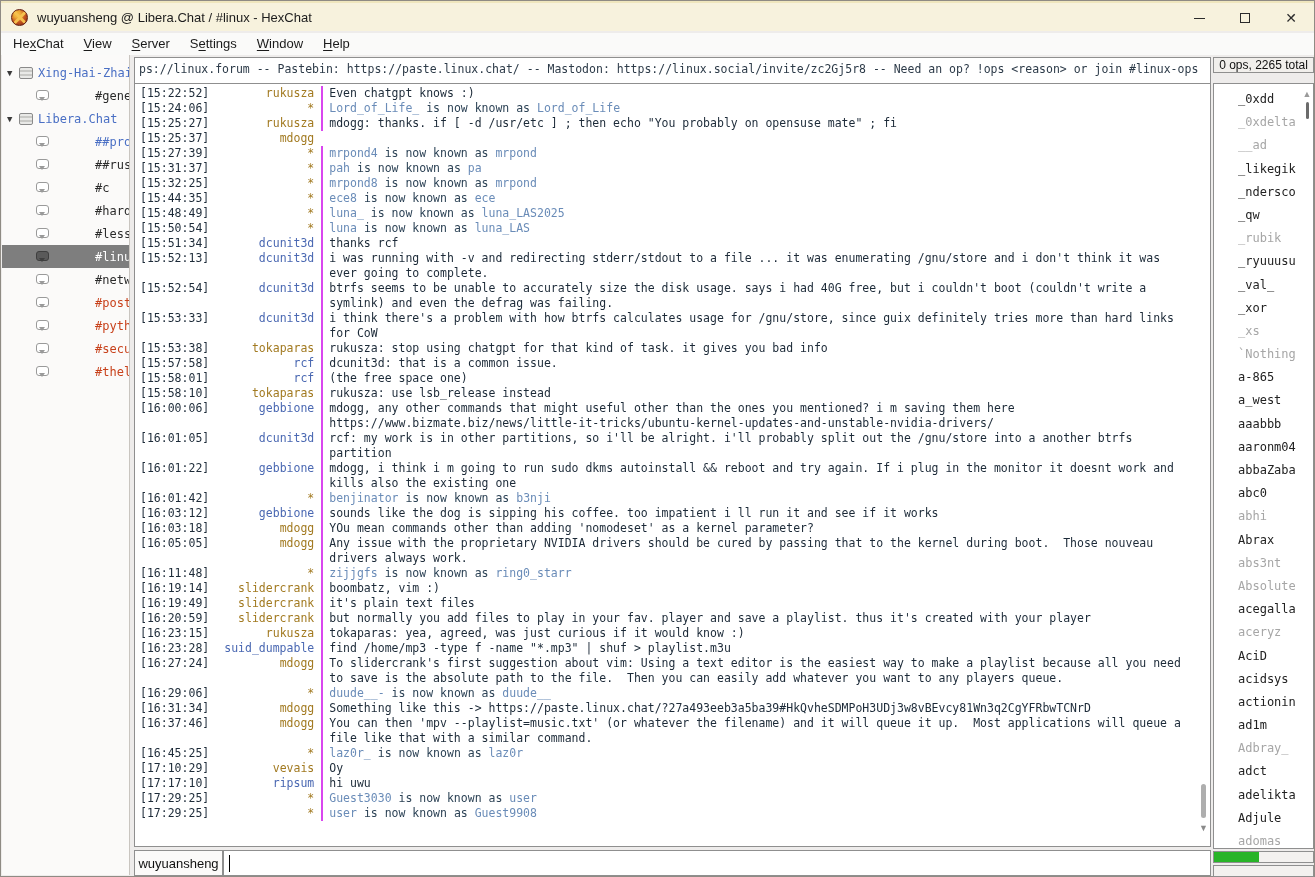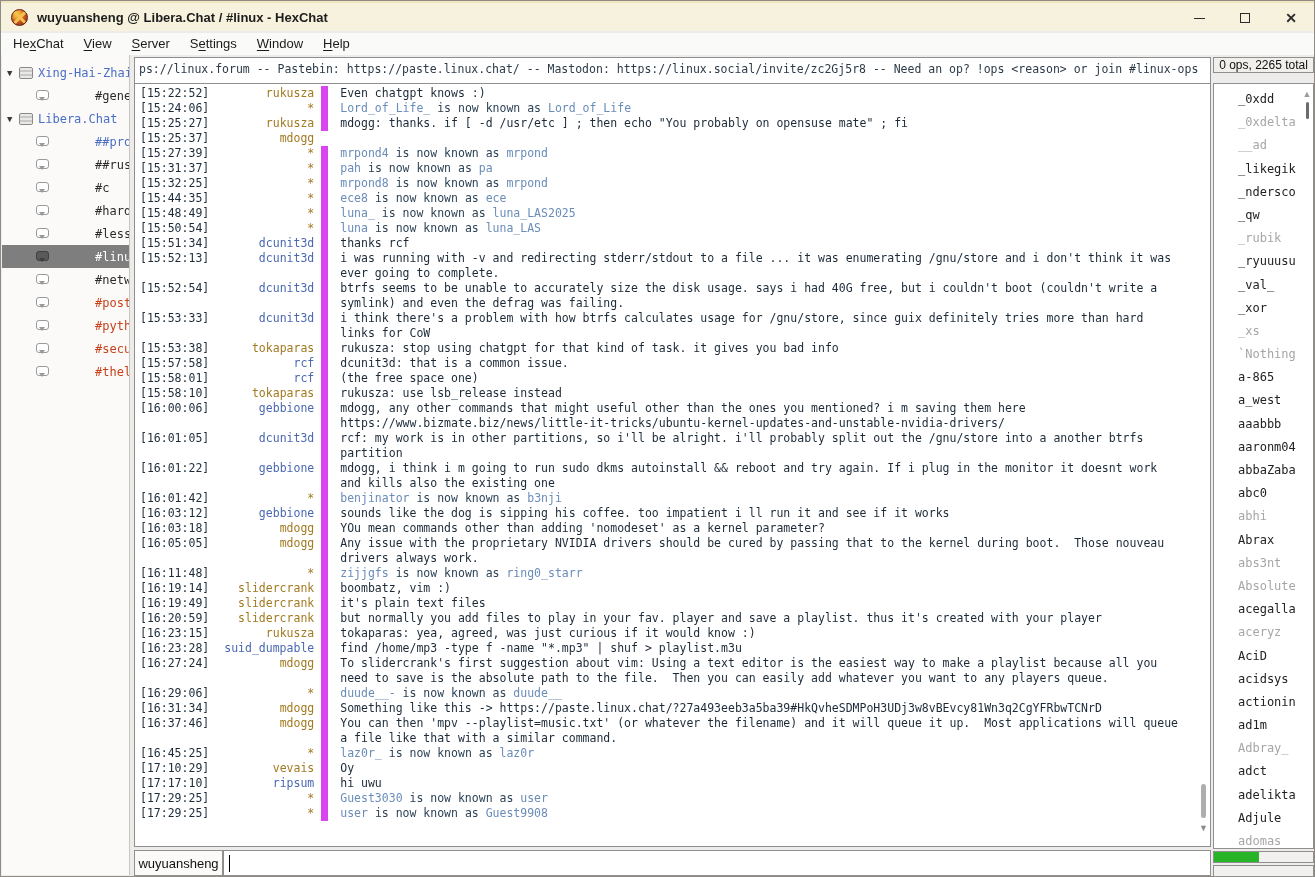--- a/index.html
+++ b/index.html
@@ -2,21 +2,21 @@
 <html style="--titlebar: #f7f2dd; --nick_gold: #a27a21; --nick_blue: #4a68b2; --event_nick: #6a8cb8; --event_text: #2d4356; --text: #1c2a38; --tree_blue: #4a6fc4; --tree_red: #c8421c; --away_gray: #a6a6a6; --lag_green: #28b428;"><head>
 <meta charset="utf-8">
 <style>
   * { margin:0; padding:0; box-sizing:border-box; }
   html,body { width:1315px; height:877px; overflow:hidden;
     font-family:"Liberation Sans", sans-serif; background:#eeeceb; }
   .window { position:absolute; inset:0; border:1px solid #8f8b84; background:#eeeceb; }
 
   
   .titlebar { position:absolute; left:0; top:0; width:100%; height:30px;
-    background:#f7f2dd; border-top:2px solid #efe6bd; display:flex; align-items:center;font-weight:bold; }
+    background:#f7f2dd; border-top:2px solid #efe6bd; display:flex; align-items:center; }
   .logo { width:17px; height:17px; margin-left:10px; border-radius:50%;
     background:radial-gradient(circle at 35% 30%, #f0b23c 0 20%, #c4541f 55%, #7e2413 100%);
     border:1px solid #5f1a10; position:relative; overflow:hidden; }
   .logo:before, .logo:after { content:""; position:absolute; left:-2px; top:6px; width:20px; height:3px;
     background:#f5c14f; transform:rotate(45deg); }
   .logo:after { transform:rotate(-45deg); }
   .title-text { margin-left:9px; font-size:13px; color:#1c1c1c; }
   .win-controls { position:absolute; right:0; top:0; height:30px; display:flex; }
   .win-btn { width:46px; height:30px; display:flex; align-items:center; justify-content:center;
     color:#2b2b2b; font-size:14px; }
@@ -60,21 +60,21 @@
   .tree-row.selected .bubble { background:#5a5a5a; border-color:#3f3f3f; }
   .tree-row.selected .bubble:after { border-top-color:#3f3f3f; }
 
   
   .chat { position:absolute; left:133px; top:82px; width:1077px; height:764px; background:#fff;
     border:1px solid #8f8f8f; overflow:hidden; padding-top:2px;
     font-family:"DejaVu Sans Mono", monospace; font-size:11.5px; line-height:15px; color:var(--text); }
   .msg-row { display:flex; align-items:flex-start; }
   .ts { flex:0 0 72px; padding-left:5px; white-space:nowrap; }
   .nick { flex:0 0 112px; text-align:right; padding-right:7px; white-space:nowrap; overflow:hidden; }
-  .body { flex:1; border-left:7px solid #d946ef; padding-left:12px; padding-right:26px;
+  .body { flex:1; border-left:2px solid #d946ef; padding-left:6px; padding-right:26px;
     white-space:pre-wrap; overflow-wrap:break-word; }
   .nick-gold { color:var(--nick_gold); }
   .nick-blue { color:var(--nick_blue); }
   .pt-nick { color:var(--event_nick); }
   .pt-ev { color:var(--event_text); }
 
   .chat-scrollbar { position:absolute; left:1197px; top:84px; width:11px; height:760px; }
   .chat-thumb { position:absolute; left:3px; top:699px; width:5px; height:34px; background:#aeaeae; border-radius:3px; }
   .chat-down { position:absolute; left:0; top:738px; width:11px; text-align:center; color:#8a8a8a; font-size:9px; }
 

